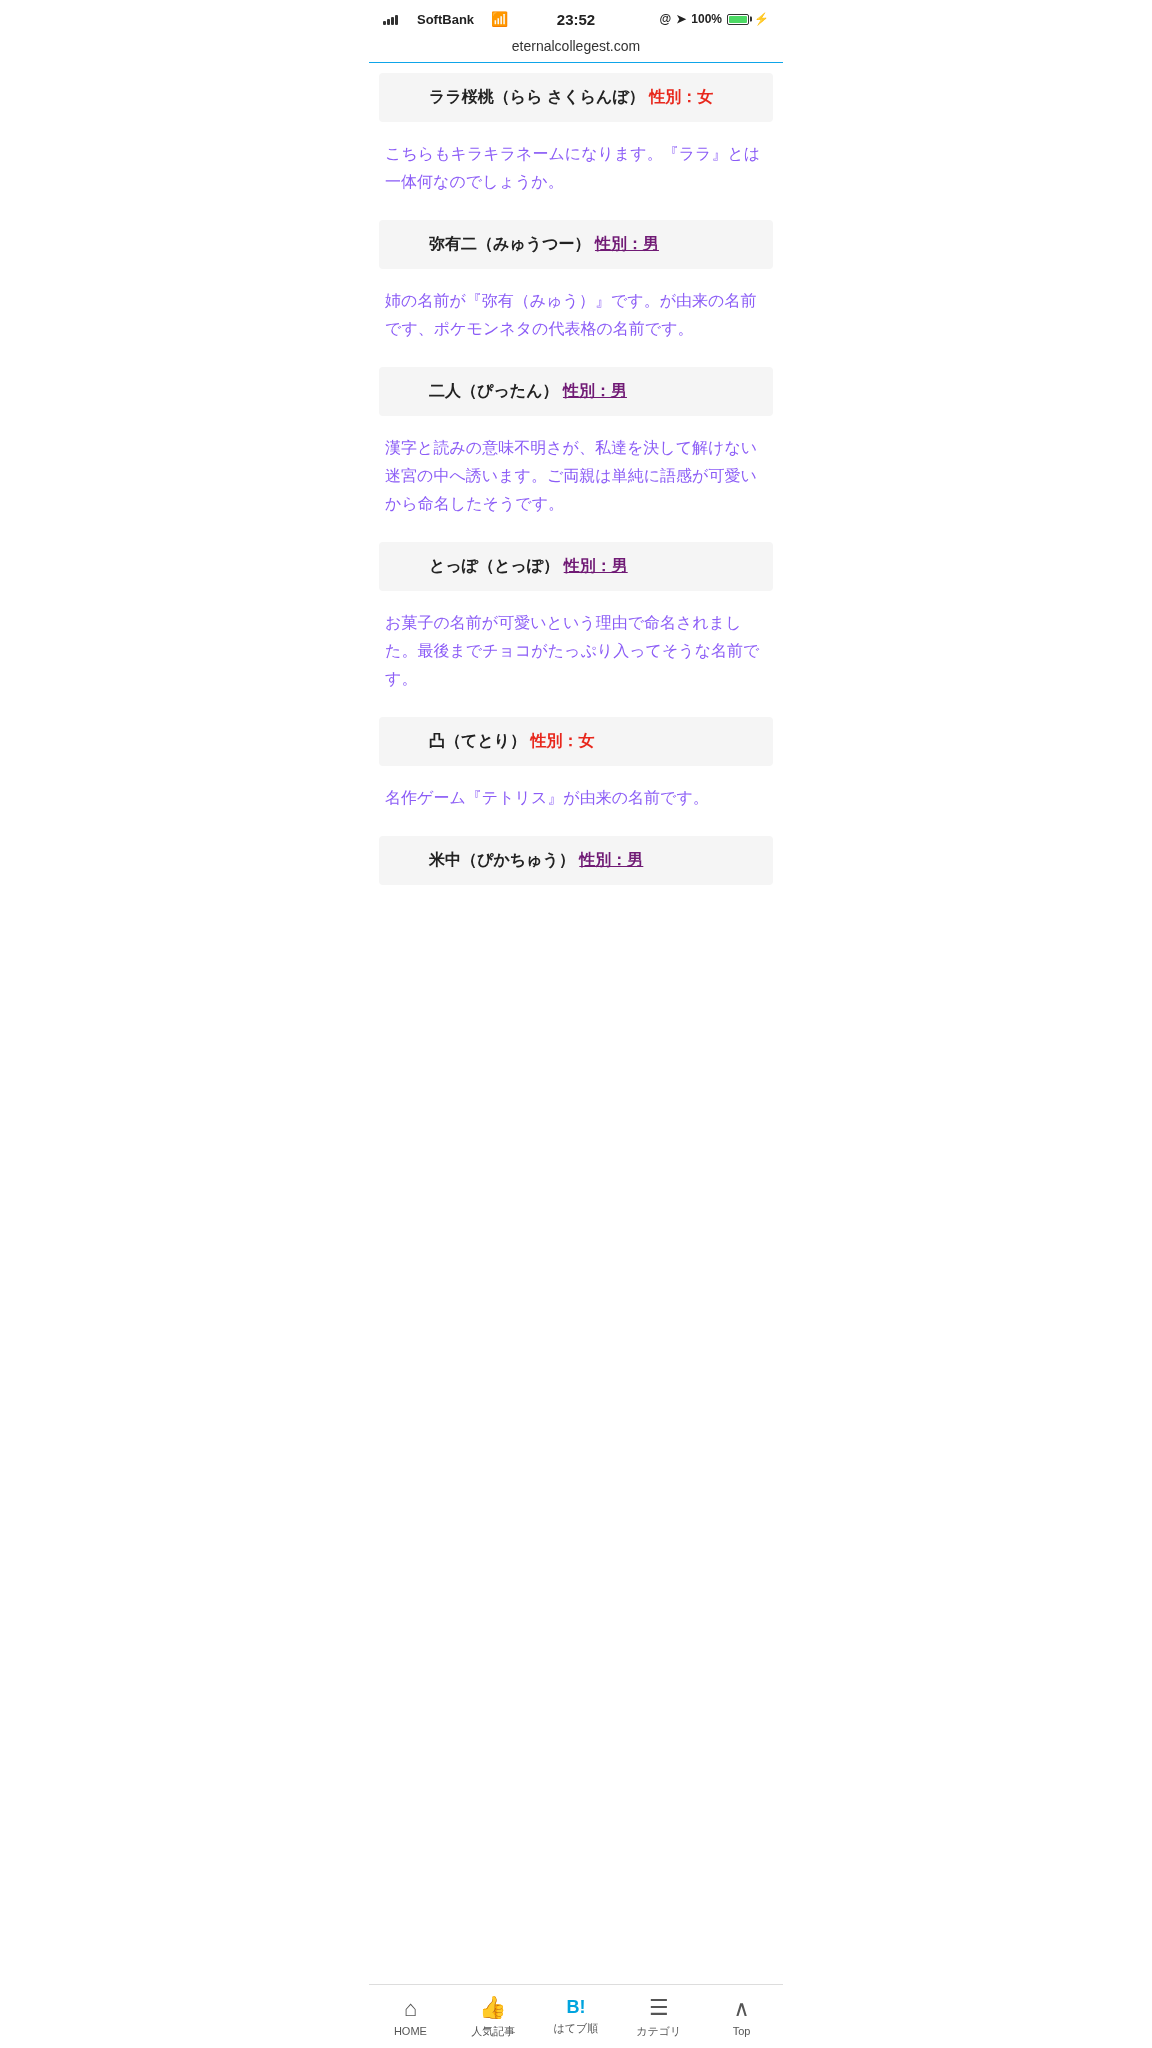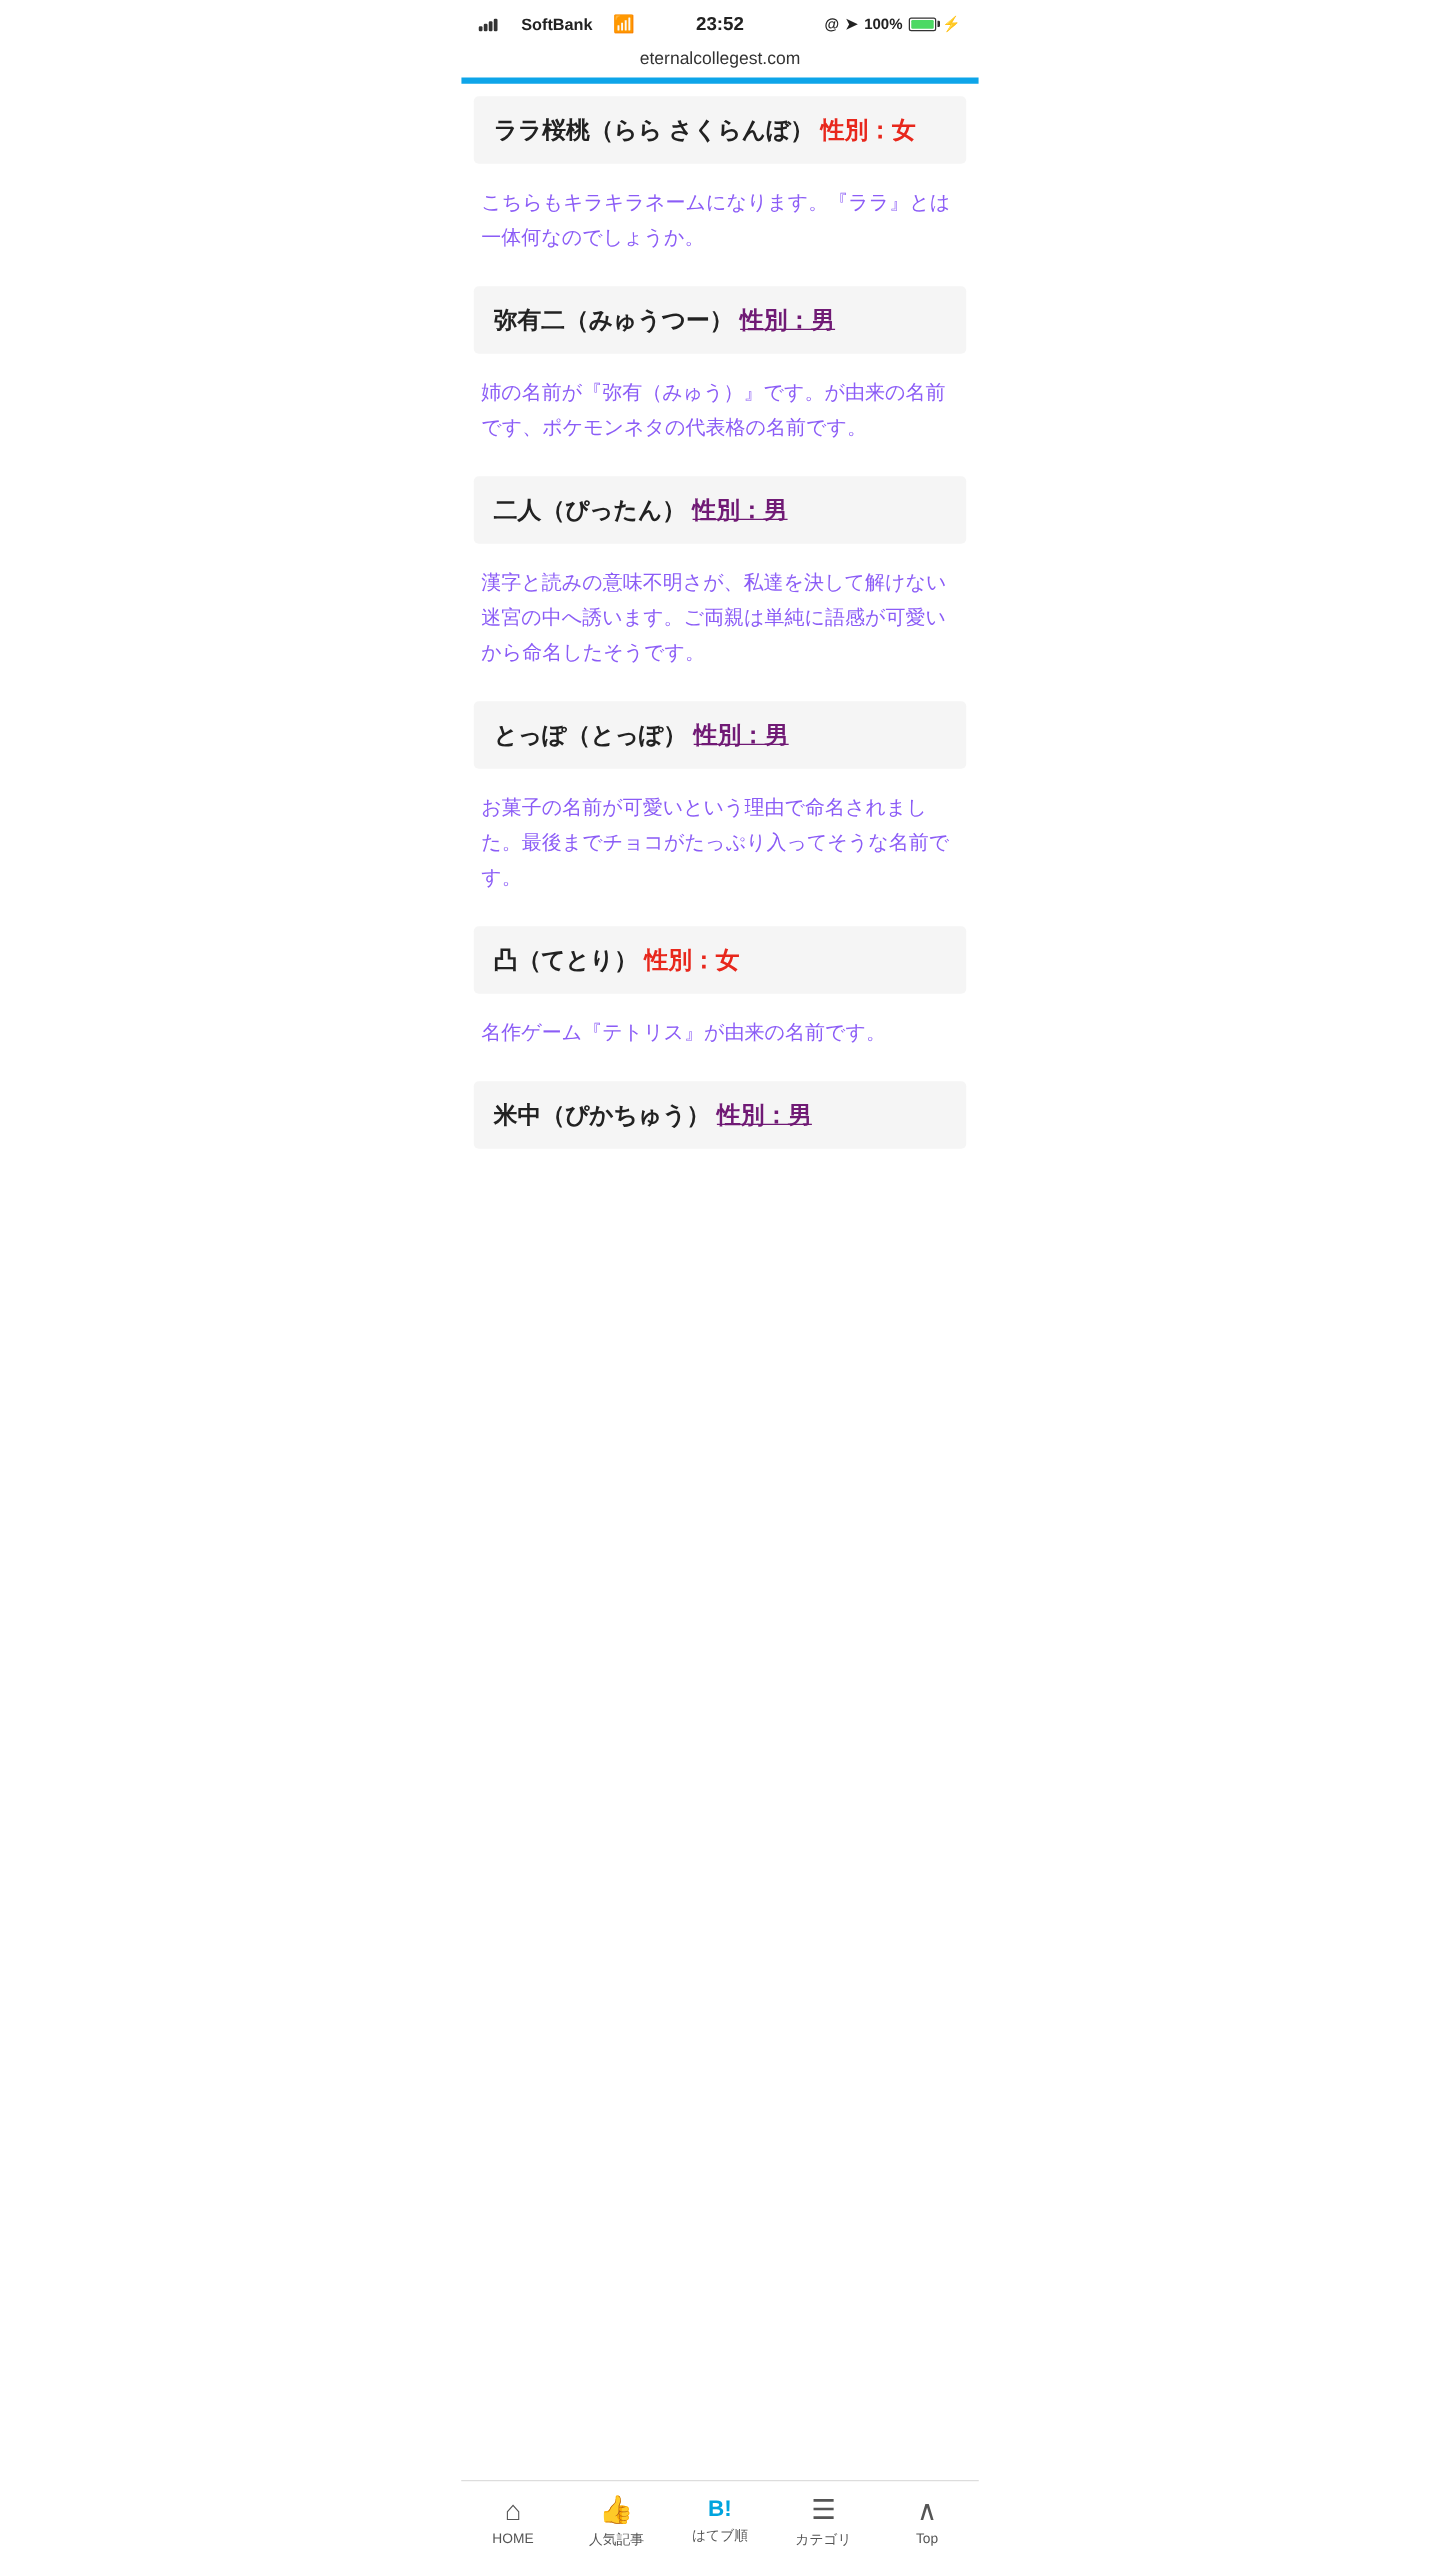--- a/index.html
+++ b/index.html
@@ -91,41 +91,42 @@
       border-radius: 1px;
     }
 
     
     .address-bar {
       background: #fff;
       text-align: center;
       padding: 2px 0 8px;
       font-size: 14px;
       color: #333;
-      border-bottom: 5px solid #0ea5e9;
+      border-bottom: 1px solid #0ea5e9;
     }
 
     
     .content {
       padding: 0;
       padding-bottom: 80px;
     }
 
     
     .entry-card {
       background: #f5f5f5;
       margin: 10px 10px 8px;
       padding: 14px 16px;
       border-radius: 4px;
     }
 
     .entry-title {
-      font-size: 19px;
+      font-size: 16px;
       font-weight: bold;
       color: #222;
+      margin-left: 34px;
     }
 
     .gender-label {
       font-weight: bold;
     }
 
     .gender-female {
       color: #e8271c;
     }
 

